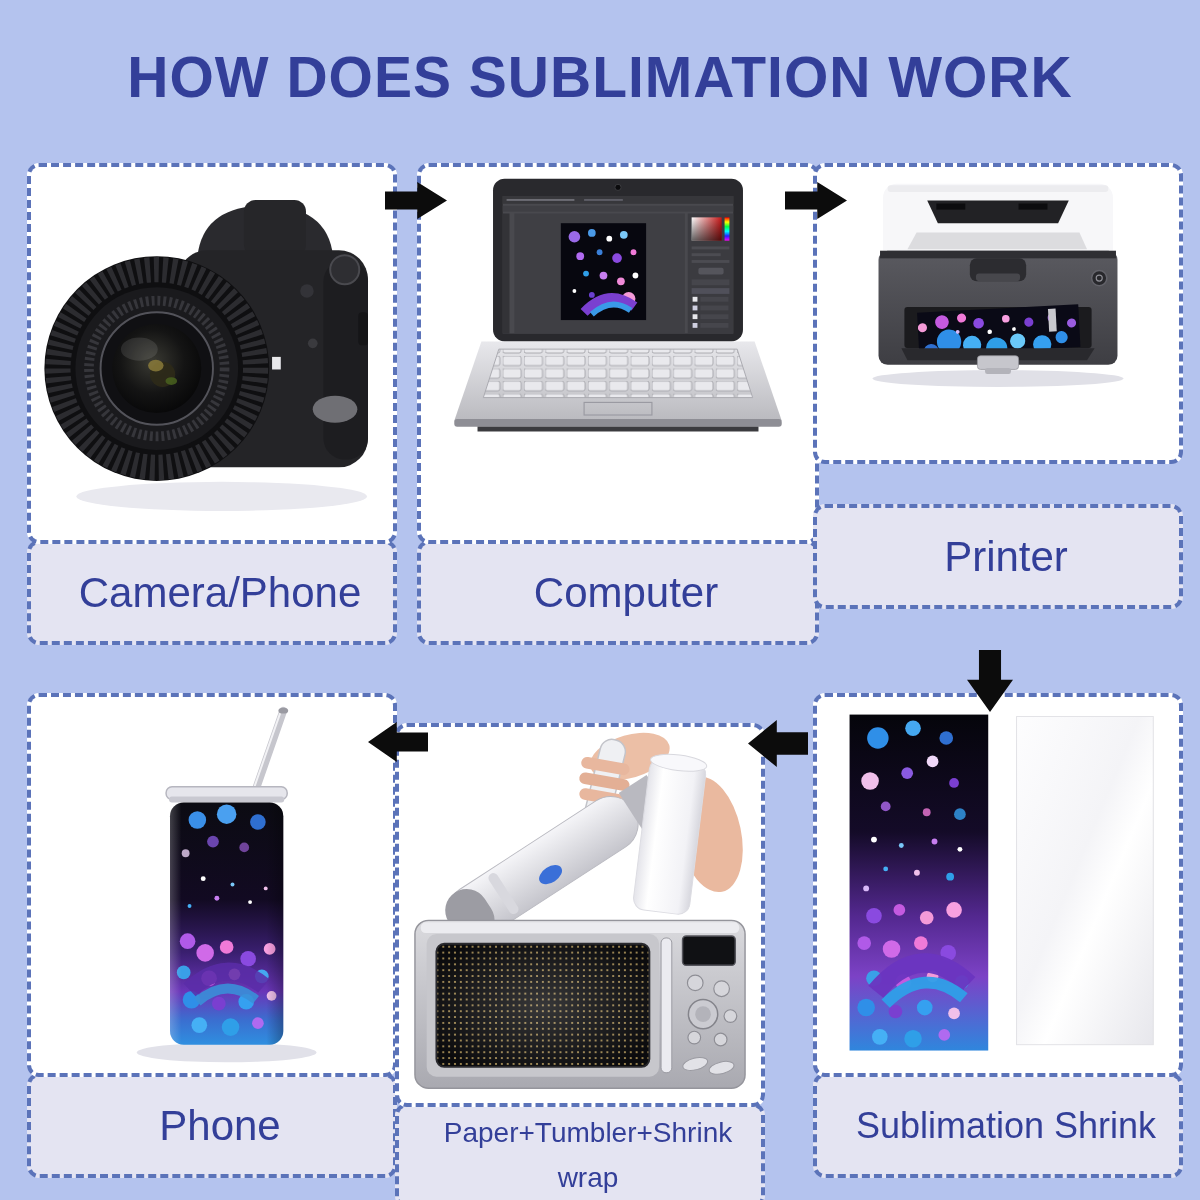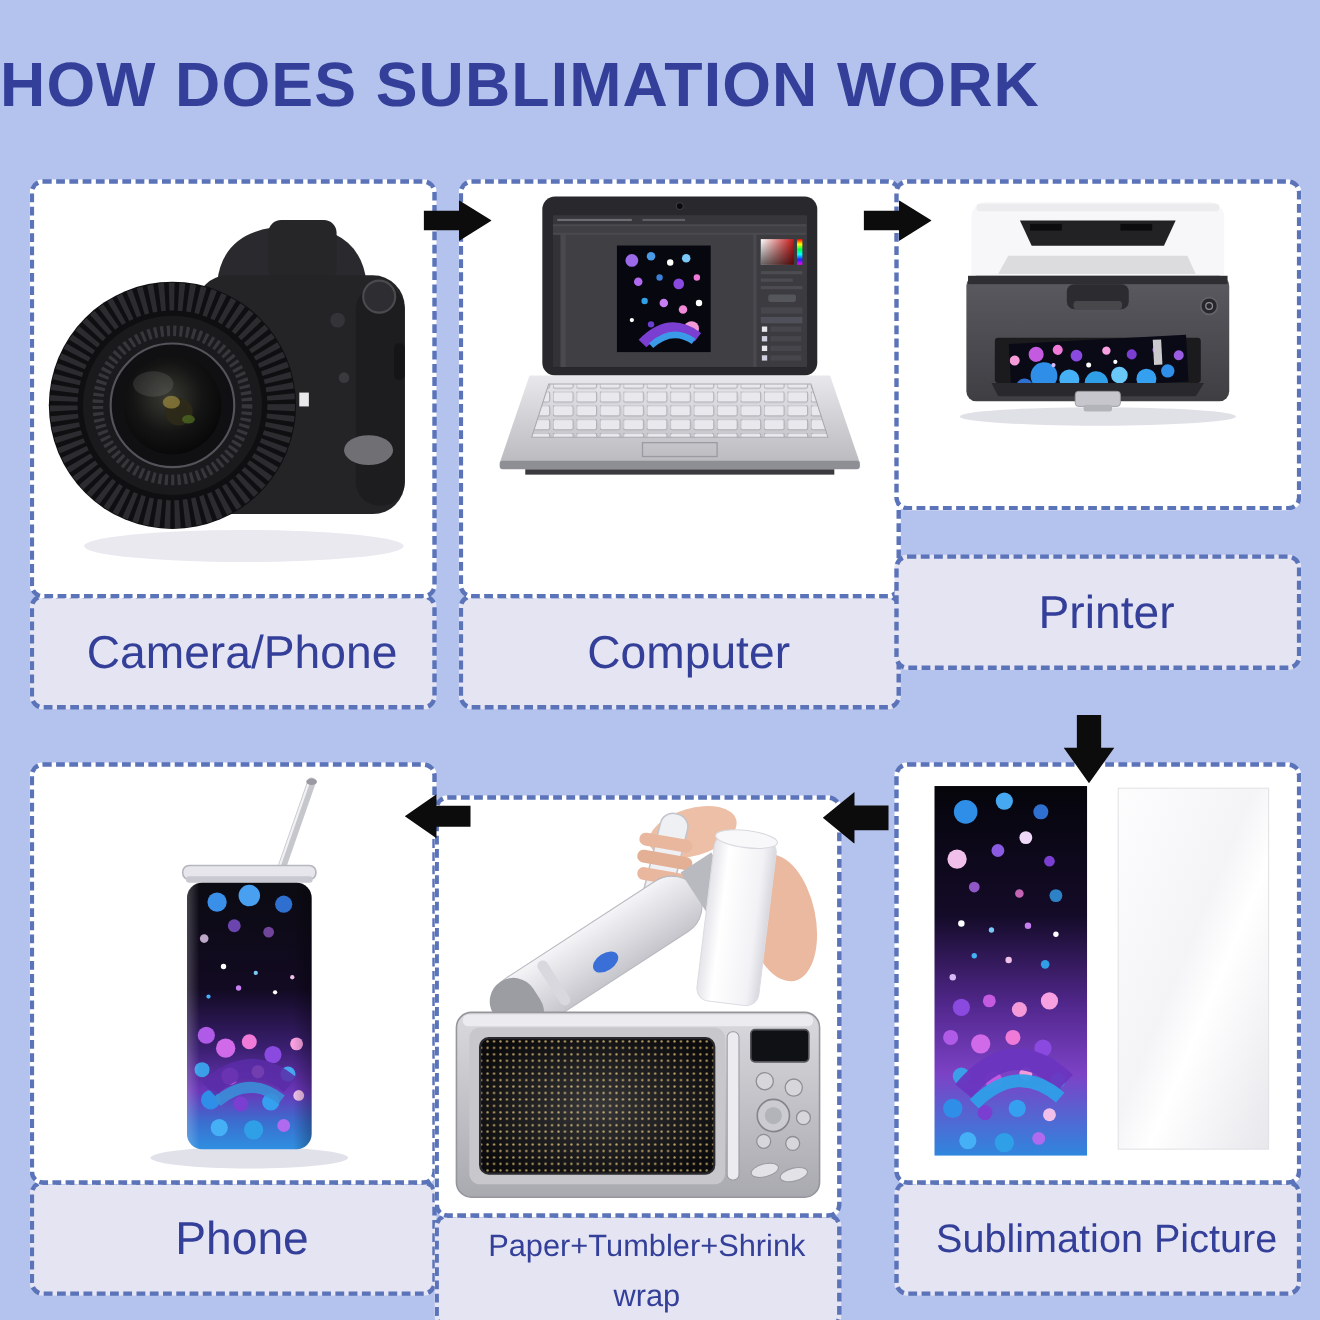--- a/index.html
+++ b/index.html
@@ -2,21 +2,21 @@
 <html style="--bg: #b4c3ee; --panel: #ffffff; --label-bg: #e4e4f2; --border: #5b73b9; --text: #333f99; --arrow: #0c0c0c;"><head>
 <meta charset="utf-8">
 <style>
   html,body{margin:0;padding:0;}
   body{
     width:1200px;height:1200px;position:relative;overflow:hidden;
     background:var(--bg,#b4c3ee);
     font-family:"Liberation Sans","DejaVu Sans",sans-serif;
   }
   .title{
-    position:absolute;top:44px;left:0;width:1200px;text-align:left;
+    position:absolute;top:44px;left:0;width:1200px;text-align:center;
     font-size:57px;font-weight:bold;letter-spacing:1px;
     color:var(--text,#333f99);margin:0;
   }
   .cell{position:absolute;display:flex;flex-direction:column;}
   .cell-camera{left:27px;top:163px;width:370px;height:482px;}
   .cell-computer{left:417px;top:163px;width:402px;height:482px;}
   .cell-printer{left:813px;top:163px;width:370px;height:446px;gap:44px;}
   .cell-done{left:27px;top:693px;width:370px;height:485px;}
   .cell-materials{left:395px;top:693px;width:370px;height:485px;margin-top:30px;}
   .cell-sublimation{left:813px;top:693px;width:370px;height:485px;}
@@ -463,21 +463,21 @@
             <circle cx="98" cy="350" r="9" fill="#2f9fe8"></circle>
           <circle cx="130" cy="346" r="6" fill="#b06af0"></circle>
           <path d="M60 302 q45 -55 95 -8" stroke="#6a35c0" stroke-width="20" fill="none" opacity="0.95"></path>
           <path d="M70 314 q40 -40 80 -6" stroke="#2f9fe8" stroke-width="12" fill="none" opacity="0.95"></path>
         </g>
       </g>
       <rect x="204" y="20" width="140" height="336" fill="url(#sub-paper)" stroke="#e2e2e6" stroke-width="1"></rect>
     </svg>
   </div>
   <div class="label-box">
-    <span class="label-md">Sublimation Picture</span>
+    <span class="label-md">Sublimation Shrink</span>
   </div>
 </section>
 
 <div class="arrow arrow-right a1"></div>
 <div class="arrow arrow-right a2"></div>
 <div class="arrow arrow-down a3"></div>
 <div class="arrow arrow-left a4"></div>
 <div class="arrow arrow-left a5"></div>
 
 </body></html>

